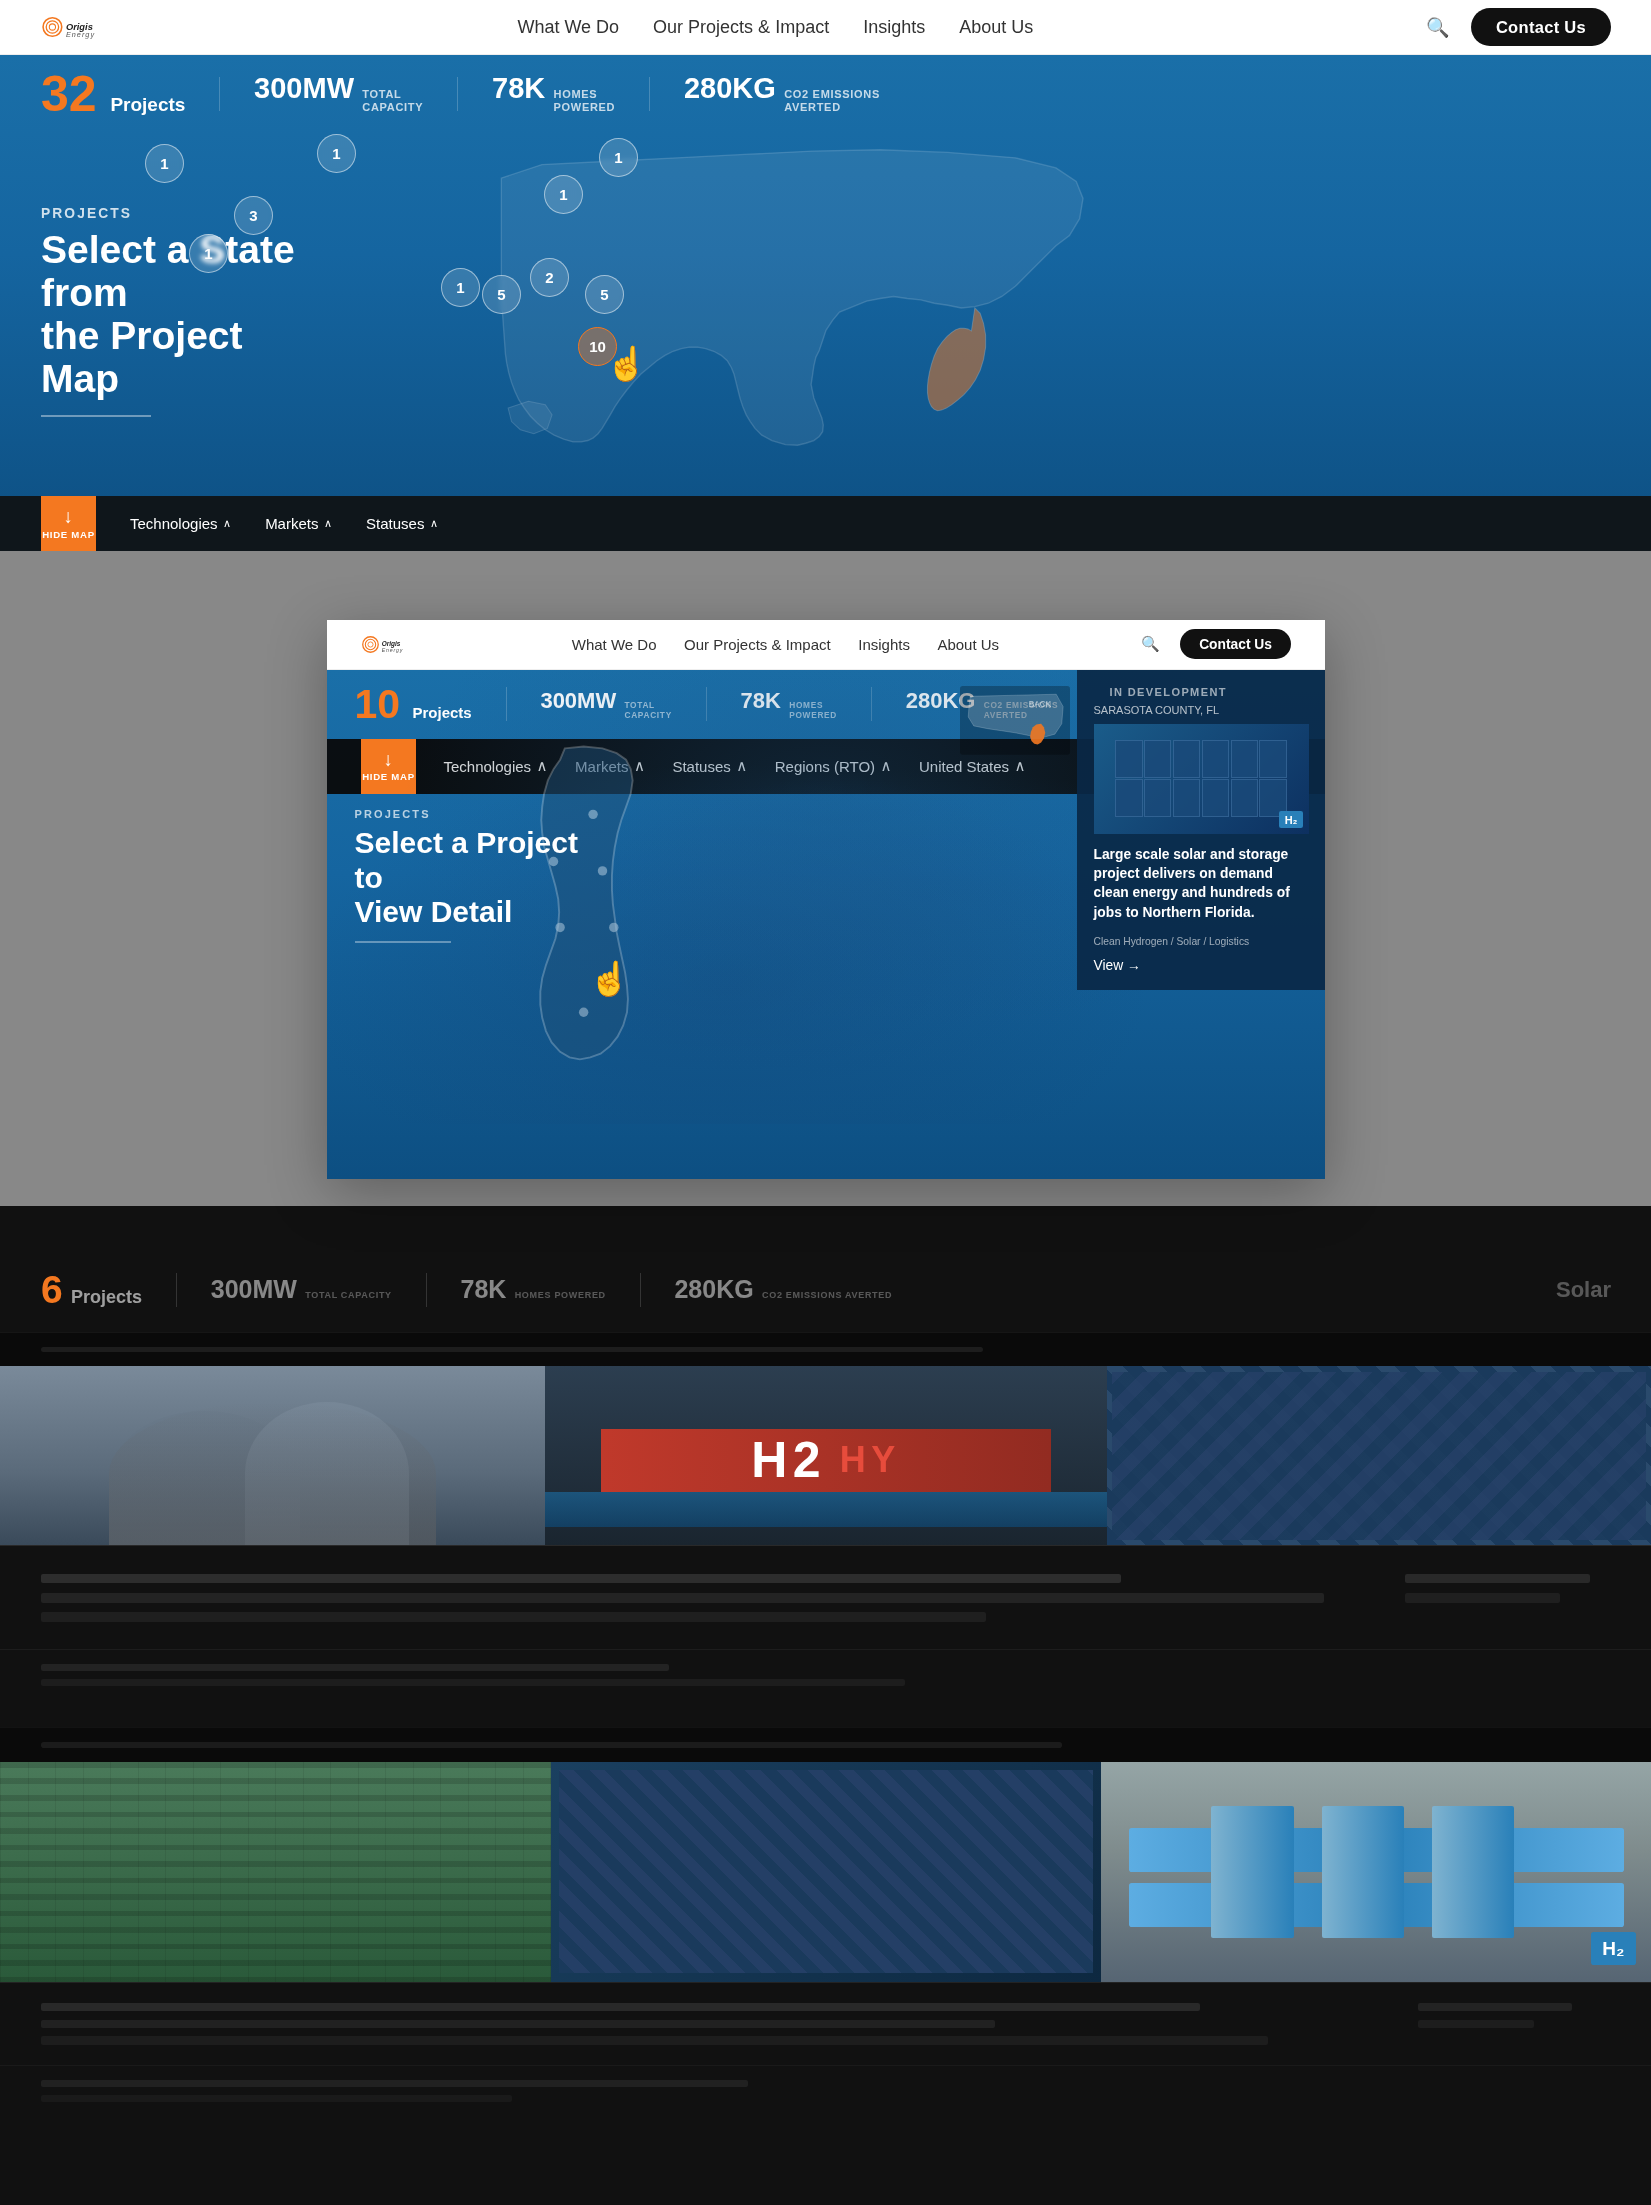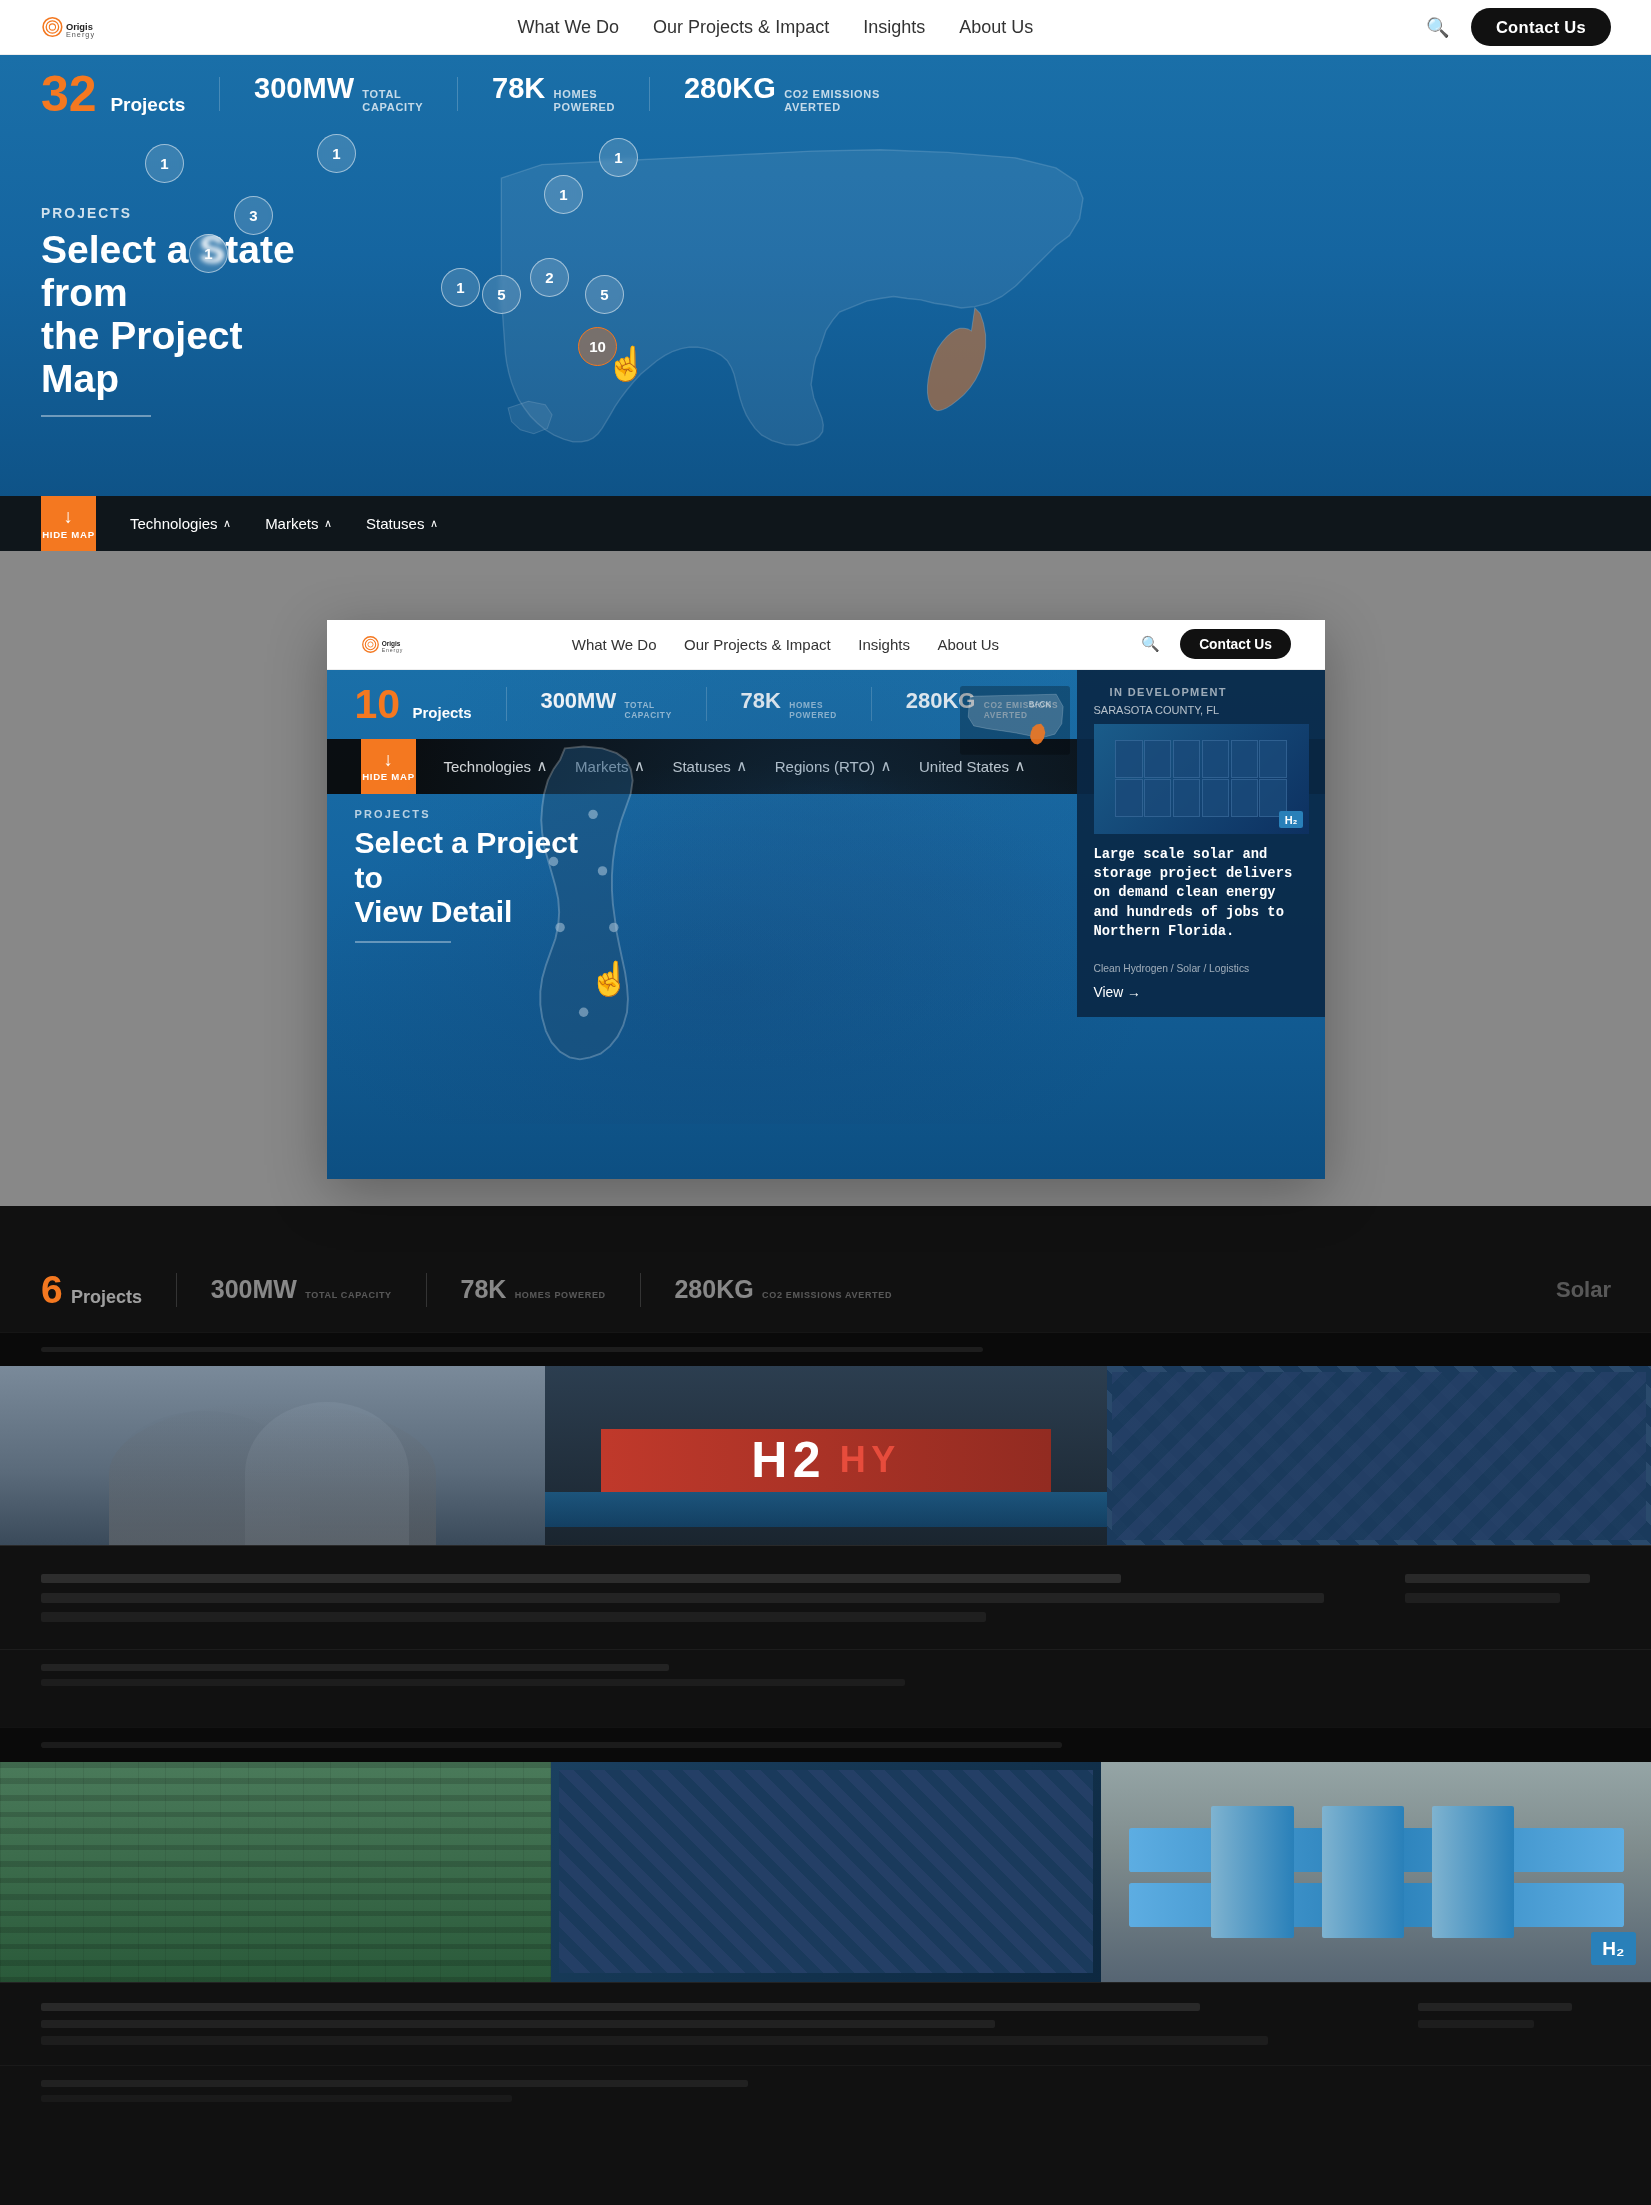--- a/index.html
+++ b/index.html
@@ -18,20 +18,21 @@
       justify-content: space-between;
       padding: 12.4px 41px;
       background: #fff;
       border-bottom: 0.7px solid #eee;
       height: 55px;
     }
     .nav-logo {
       display: flex;
       align-items: center;
       gap: 6.9px;
+      font-style: italic;
     }
     .logo-icon {
       width: 83px;
       height: 30px;
     }
     .nav-links {
       display: flex;
       gap: 34px;
       list-style: none;
     }
@@ -254,22 +255,21 @@
       display: flex;
       align-items: center;
       justify-content: center;
       overflow: hidden;
     }
     .project-card-desc {
       font-size: 13.8px;
       font-weight: 700;
       color: #fff;
       line-height: 1.4;
-      margin-bottom: 22px;
-      font-family: Liberation Mono, monospace;
+      margin-bottom: 14px;
     }
     .project-card-tags {
       font-size: 10.3px;
       color: rgba(255,255,255,0.6);
       margin-bottom: 11px;
     }
     .view-link {
       color: #fff;
       font-size: 13.8px;
       display: flex;

